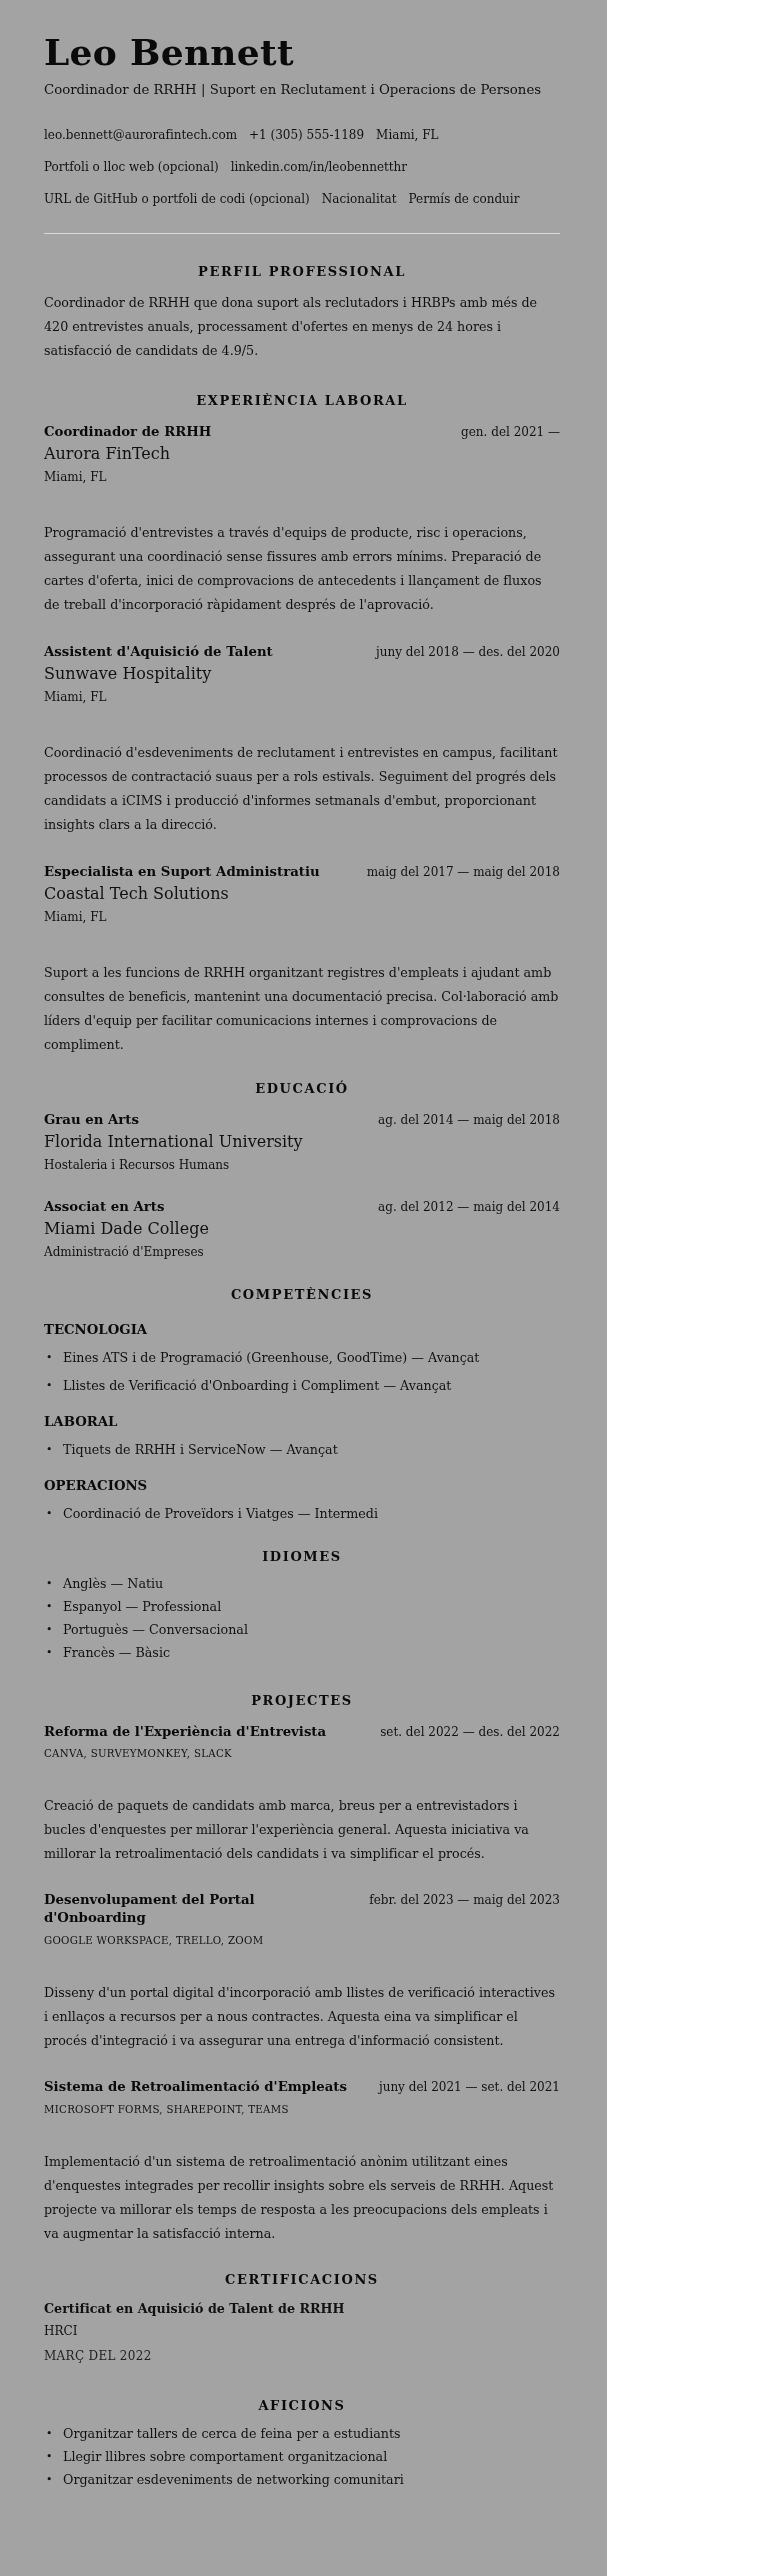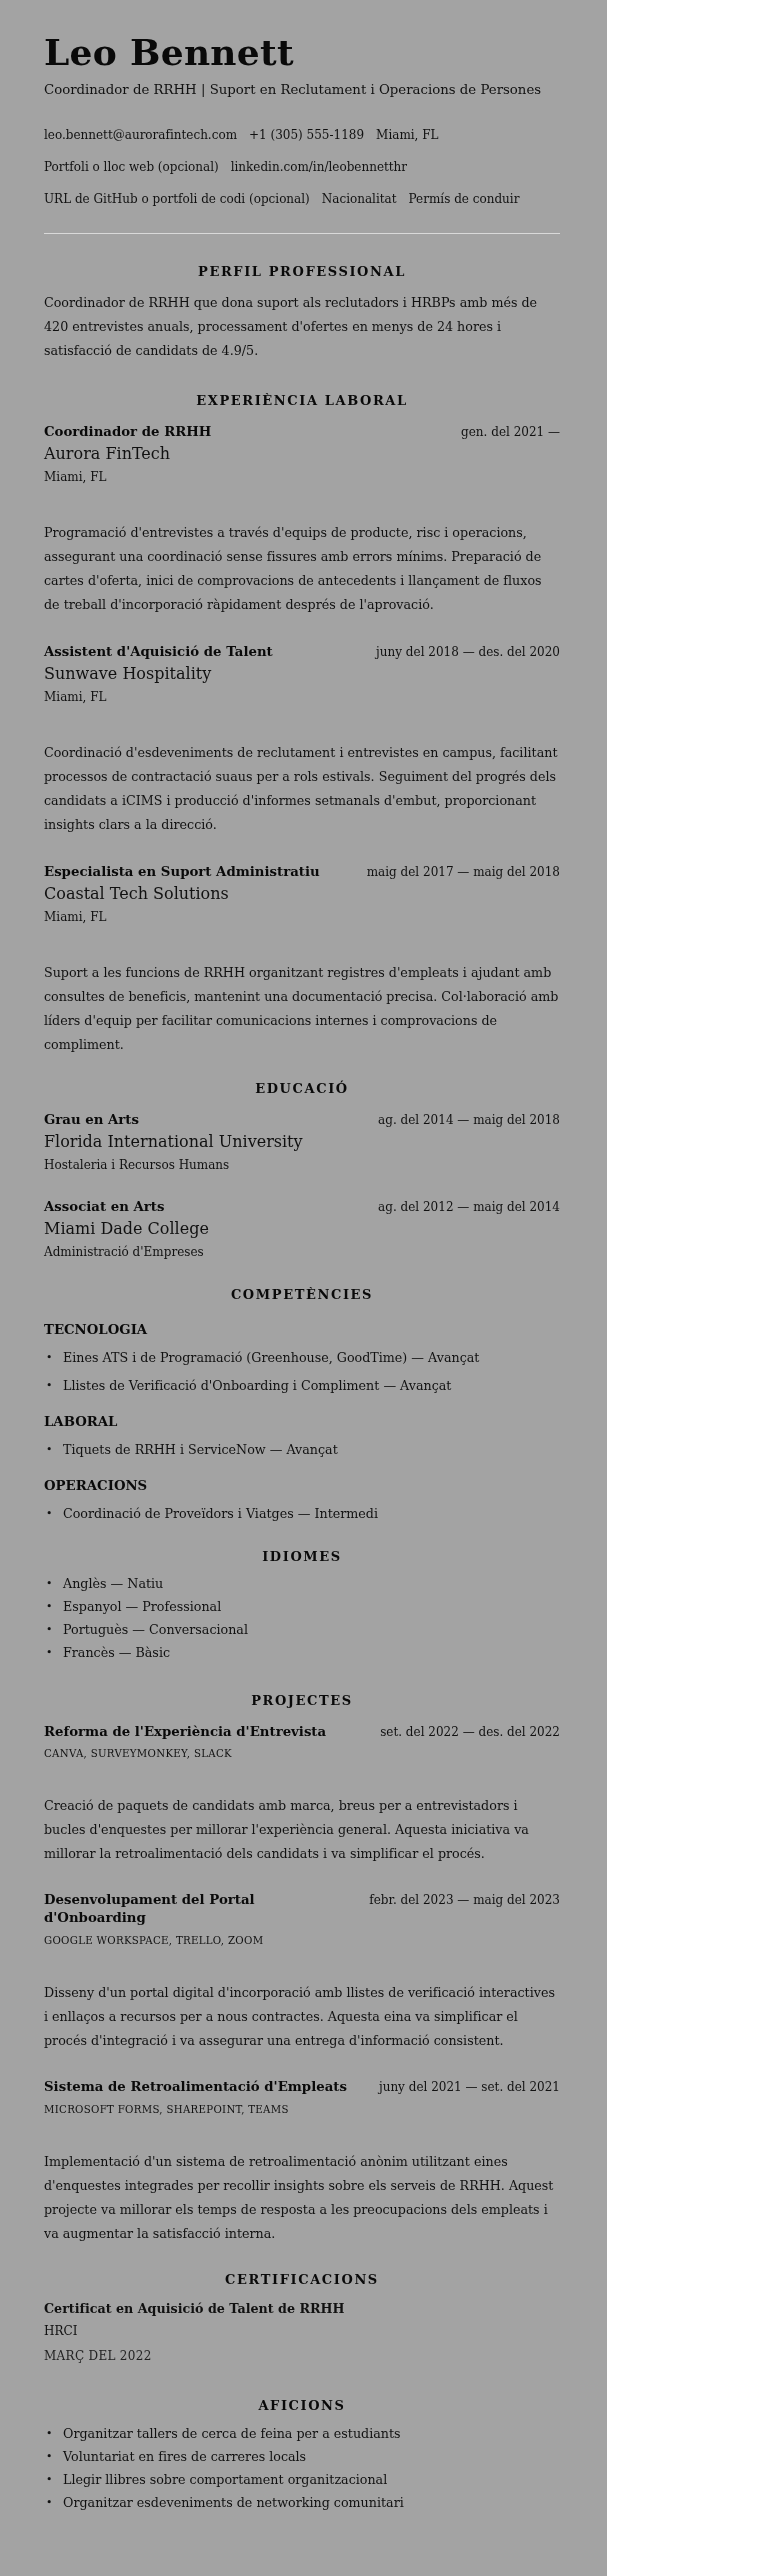--- a/index.html
+++ b/index.html
@@ -211,19 +211,18 @@
   <div class="section-heading cert">CERTIFICACIONS</div>
   <div>
     <div class="cert-name">Certificat en Aquisició de Talent de RRHH</div>
     <div class="cert-issuer">HRCI</div>
     <div class="cert-date">MARÇ DEL 2022</div>
   </div>
 
   <div class="section-heading hobby">AFICIONS</div>
   <ul class="bullets spaced">
     <li>Organitzar tallers de cerca de feina per a estudiants</li>
-    <li>Voluntariat en fires de carreres locals</li>
     <li>Llegir llibres sobre comportament organitzacional</li>
     <li>Organitzar esdeveniments de networking comunitari</li>
   </ul>
 
 </div>
 
 
 </body></html>

